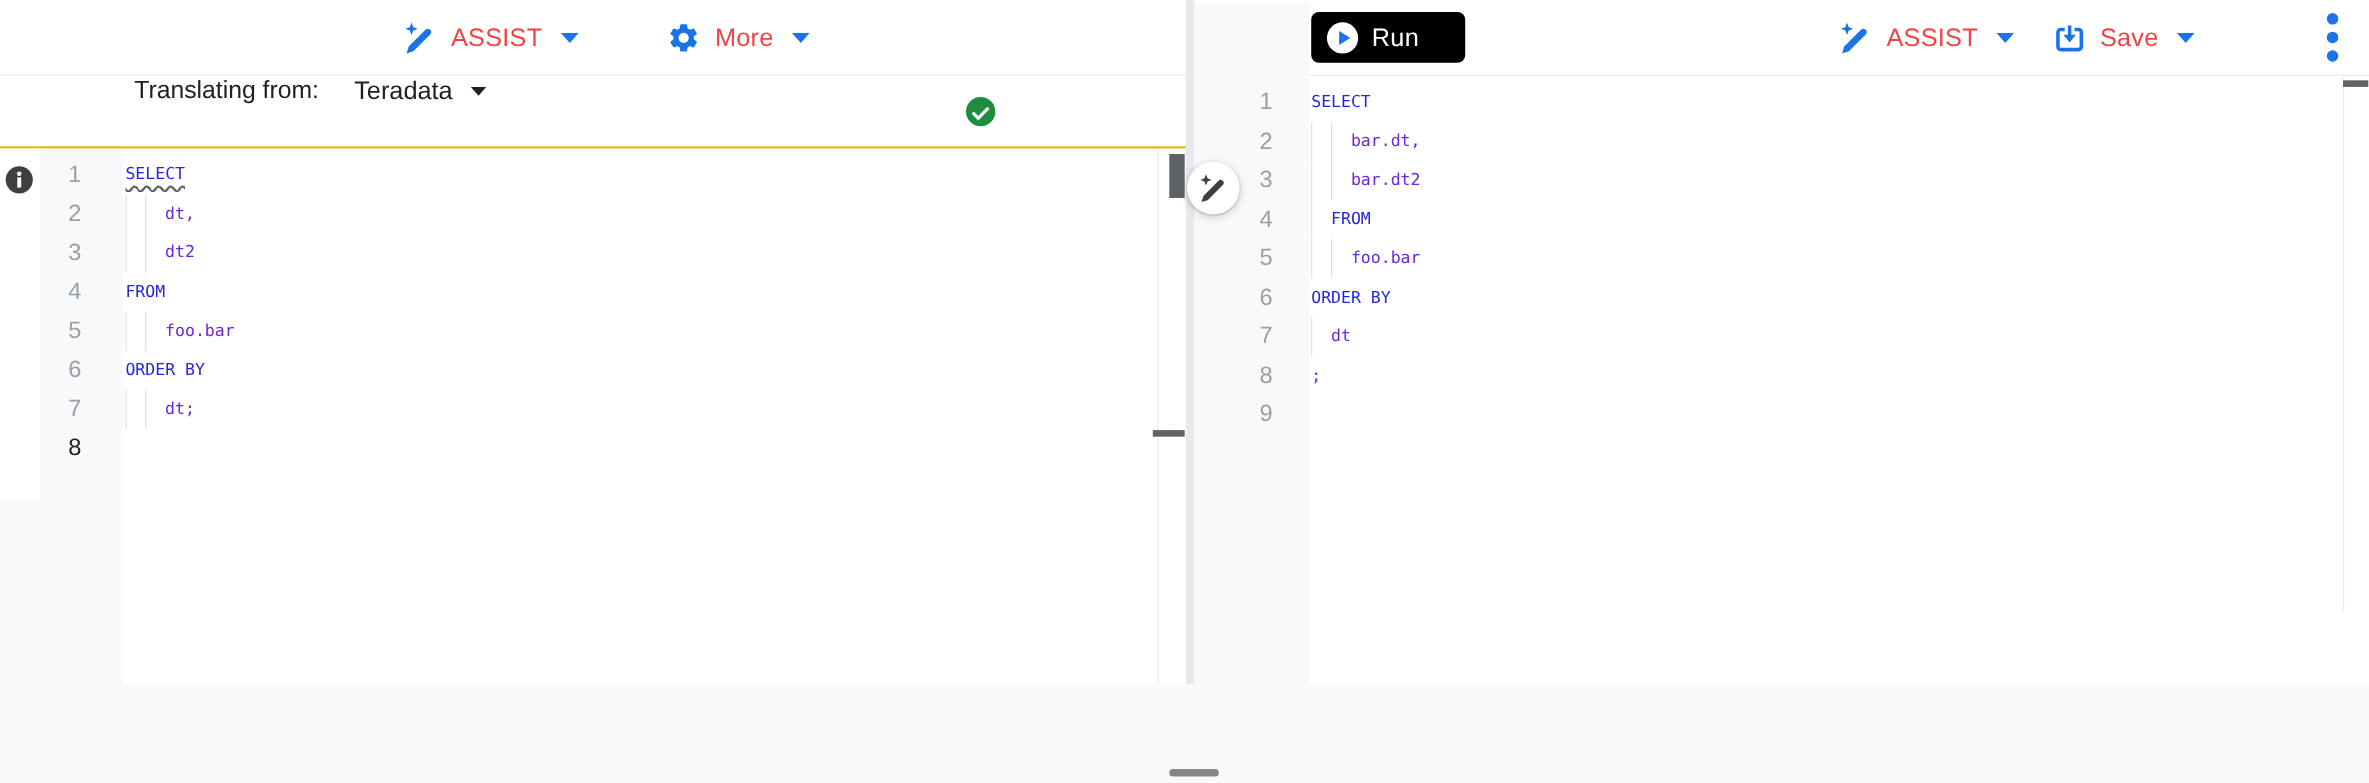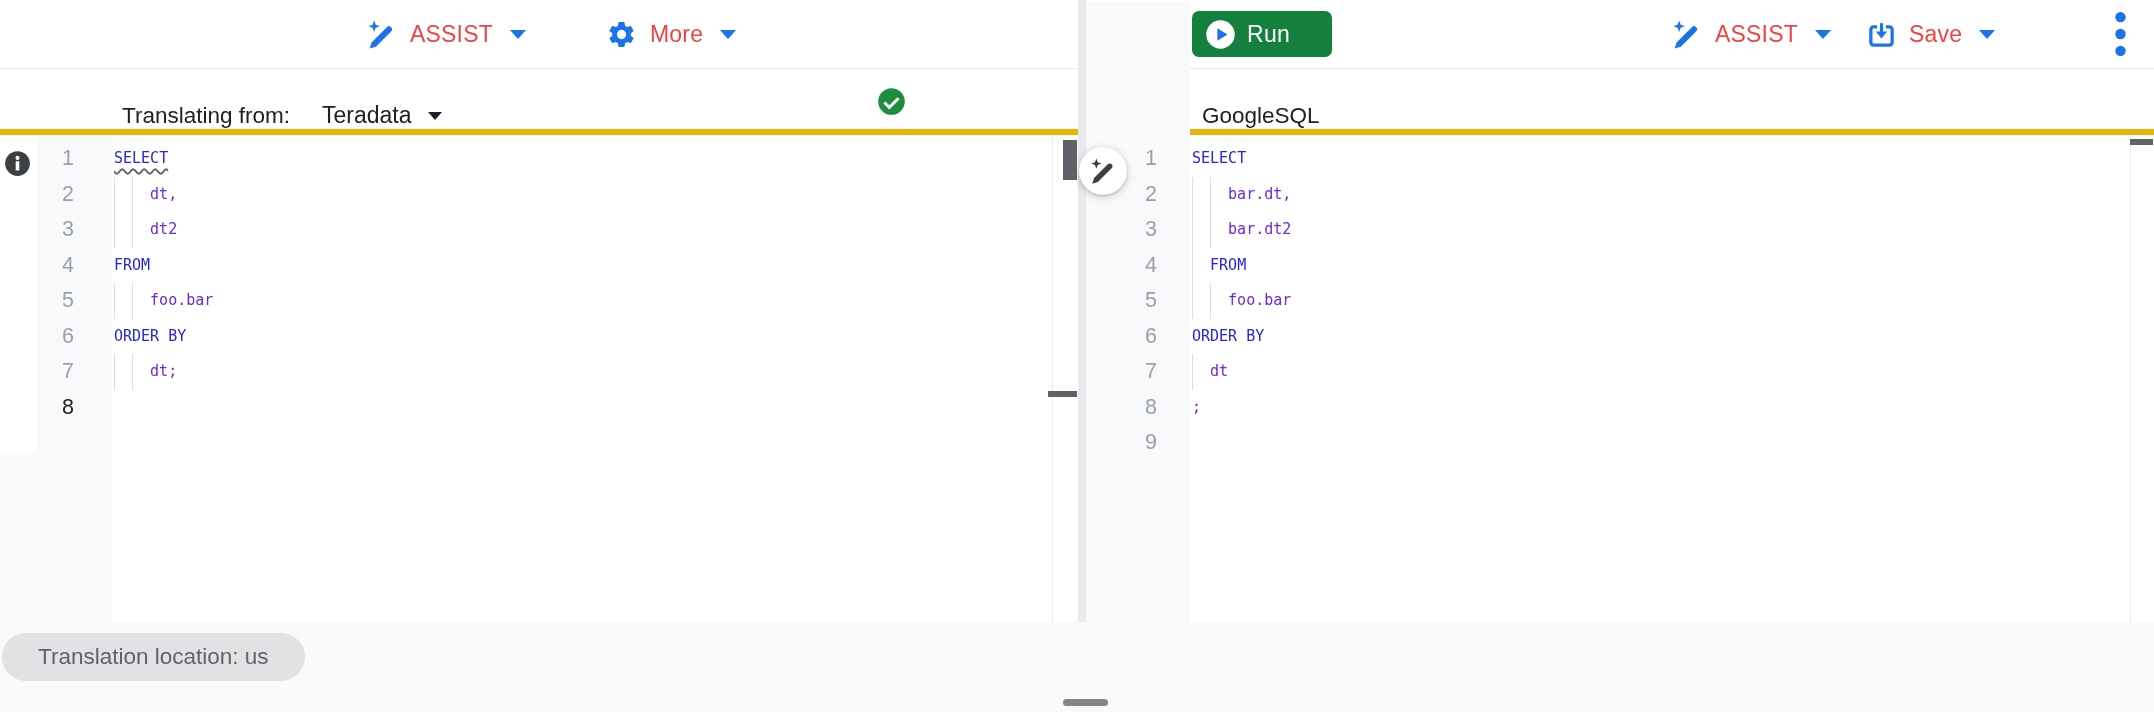--- a/index.html
+++ b/index.html
@@ -8,31 +8,31 @@
   
   .topbar{position:absolute;left:0;top:0;width:2154px;height:68px;background:#fff;}
   .tbtn{position:absolute;top:0;height:68px;display:flex;align-items:center;gap:13px;
         font-size:23px;font-weight:500;color:#ef4444;cursor:pointer;letter-spacing:.2px;background:none;border:none;padding:0;}
   .tbtn.disabled{color:#c1c5ca;cursor:default;}
   .caret{width:0;height:0;border-left:8px solid transparent;border-right:8px solid transparent;
          border-top:9px solid #1a73e8;margin-left:4px;}
   .caret.dark{border-top-color:#202124;border-left-width:7px;border-right-width:7px;border-top-width:8px;}
   
   .run-btn{position:absolute;left:1192px;top:11px;height:46px;min-width:140px;border:none;border-radius:7px;
-           background:#15803d;color:#fff;font-size:23px;font-weight:500;font-family:"Liberation Sans",sans-serif;
+           background:#000000;color:#fff;font-size:23px;font-weight:500;font-family:"Liberation Sans",sans-serif;
            display:flex;align-items:center;gap:11px;padding:0 22px 0 13px;cursor:pointer;letter-spacing:.3px;}
   .kebab{position:absolute;left:2098px;top:0;width:44px;height:68px;display:flex;align-items:center;justify-content:center;
          background:none;border:none;cursor:pointer;}
   
   .pane{position:absolute;top:68px;height:554px;background:#fff;border-top:1px solid #e8eaed;box-sizing:border-box;}
   #source-pane{left:0;width:1078px;}
   #target-pane{left:1086px;width:1068px;}
   .pane-divider{position:absolute;left:1078px;top:0;width:8px;height:622px;background:#e8eaed;}
-  .pane-header{position:relative;height:66px;border-bottom:6px solid #eab308;box-sizing:border-box;
-               display:flex;align-items:flex-end;font-size:22.5px;color:#202124;background:#fff;}
+  .pane-header{position:relative;height:66px;border-bottom:2px solid #eab308;box-sizing:border-box;
+               display:flex;align-items:flex-start;font-size:22.5px;color:#202124;background:#fff;}
   #source-pane .pane-header{padding-left:122px;}
   #target-pane .pane-header{margin-left:104px;padding-left:12px;}
   .dialect-dd{display:flex;align-items:center;gap:12px;margin-left:32px;cursor:pointer;background:none;border:none;
               font-size:23px;color:#202124;font-family:"Liberation Sans",sans-serif;padding:0;}
   .check-wrap{position:absolute;left:877px;top:18px;}
   
   .editor{position:relative;height:487px;overflow:hidden;}
   .gutter-bg{position:absolute;top:0;bottom:0;left:0;background:#f8f9fa;}
   #source-pane .gutter-bg{width:112px;}
   #target-pane .gutter-bg{width:104px;top:-67px;}  
@@ -198,23 +198,20 @@
     <span style="display:flex;">
       <svg width="28" height="28" viewBox="0 0 24 24" fill="#3c4043">
         <path d="M6.3 1.2l1.2 3.2 3.2 1.2-3.2 1.2-1.2 3.2-1.2-3.2-3.2-1.2 3.2-1.2z"></path>
         <path d="M7.6 21.4l-4.8 1.5 1.5-4.8L16.1 6.3a2.33 2.33 0 013.3 3.3z"></path>
       </svg>
     </span>
   </button>
 
   <div class="pane" id="target-pane">
     <div class="gutter-bg"></div>
-    <div class="pane-header">
-      <span>GoogleSQL</span>
-    </div>
     <div class="editor" id="target-editor">
       <div class="gutter">
           <div class="ln">1</div>
           <div class="ln">2</div>
           <div class="ln">3</div>
           <div class="ln">4</div>
           <div class="ln">5</div>
           <div class="ln">6</div>
           <div class="ln">7</div>
           <div class="ln">8</div>
@@ -229,18 +226,15 @@
           <div class="cl"><span class="tok-k">ORDER BY</span></div>
           <div class="cl"><span class="ig"></span><span class="tok-p">dt</span></div>
           <div class="cl"><span class="tok-p">;</span></div>
           <div class="cl"></div>
         </div>
       <div class="ruler"></div>
       <div class="hmark-right"></div>
     </div>
   </div>
 
-  <div class="loc-badge">
-    <span>Translation location: us</span>
-  </div>
   <div class="resize-handle"></div>
 
 </div>
 
 </body></html>

